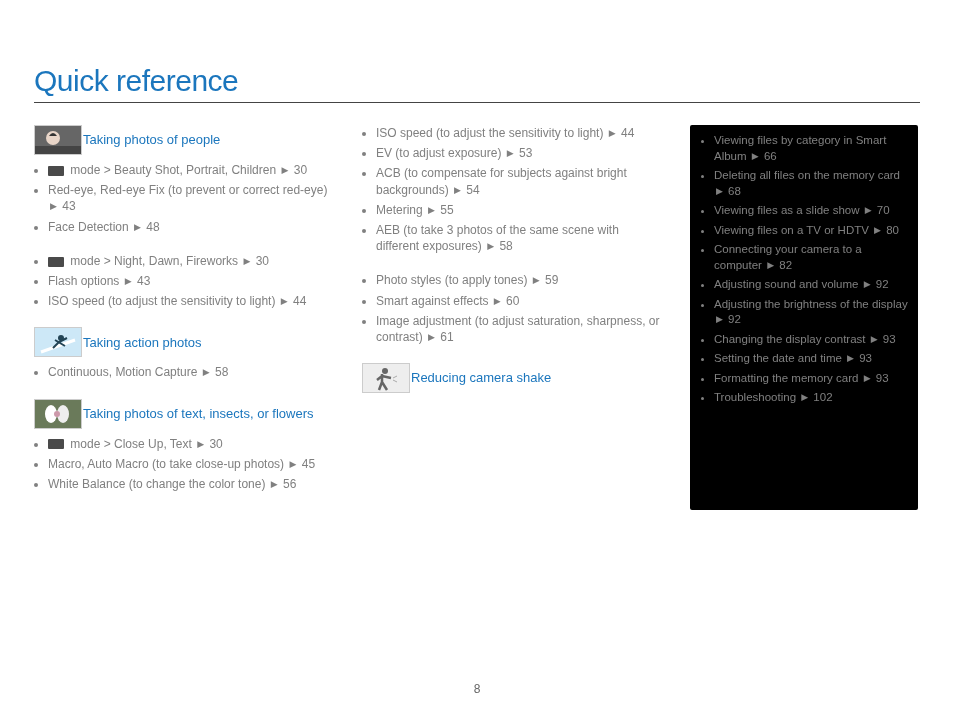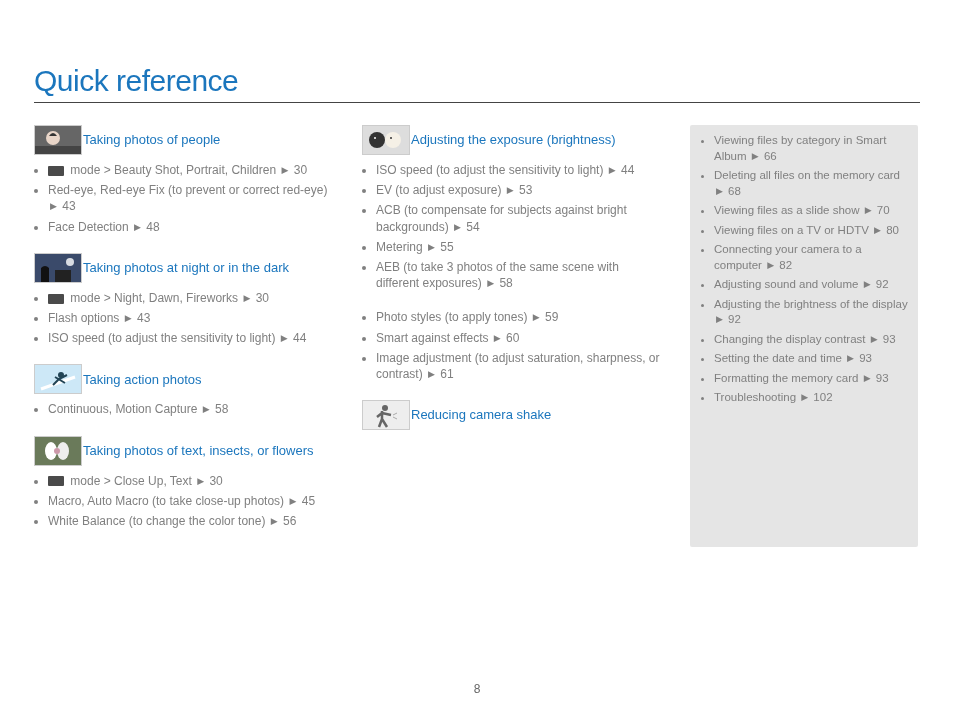--- a/index.html
+++ b/index.html
@@ -19,21 +19,21 @@
     font-weight:300;
     letter-spacing:-0.5px;
     border-bottom:1px solid #444;
     padding-bottom:4px;
     margin:0 0 22px 0;
   }
   .cols{display:flex;gap:28px;}
   .col{flex:0 0 300px;}
   .side{
     flex:0 0 208px;
-    background:#e5e5e5;
+    background:#000000;
     border-radius:2px;
     padding:8px 10px 10px 10px;
     font-size:11.5px;
     line-height:1.35;
   }
   .sec{margin-bottom:18px;}
   .sec-head{display:flex;align-items:center;gap:1px;margin-bottom:7px;}
   .ico{width:46px;height:28px;border:1px solid #ccc;display:inline-flex;align-items:center;justify-content:center;background:#eee;overflow:hidden;}
   .sec-title{color:#1b76bd;font-size:13px;line-height:1.2;}
   ul{margin:0;padding:0 0 0 14px;}
@@ -69,31 +69,20 @@
             </span>
             <span class="sec-title">Taking photos of people</span>
           </div>
           <ul>
             <li><span class="mode-ico"></span><span> mode &gt; Beauty Shot, Portrait, Children </span><span class="tri">▶</span><span> 30</span></li>
             <li><span>Red-eye, Red-eye Fix (to prevent or correct red-eye) </span><span class="tri">▶</span><span> 43</span></li>
             <li><span>Face Detection </span><span class="tri">▶</span><span> 48</span></li>
           </ul>
         </div>
         <div class="sec">
-          <div class="sec-head">
-            <span class="ico">
-              <svg width="46" height="28">
-                <rect width="46" height="28" fill="#3a4a6a"></rect>
-                <circle cx="35" cy="8" r="4" fill="#fff" opacity="0.8"></circle>
-                <path d="M6 28 L6 14 Q10 10 14 14 L14 28 Z" fill="#111"></path>
-                <rect x="20" y="16" width="16" height="12" fill="#222"></rect>
-              </svg>
-            </span>
-            <span class="sec-title">Taking photos at night or in the dark</span>
-          </div>
           <ul>
             <li><span class="mode-ico"></span><span> mode &gt; Night, Dawn, Fireworks </span><span class="tri">▶</span><span> 30</span></li>
             <li><span>Flash options </span><span class="tri">▶</span><span> 43</span></li>
             <li><span>ISO speed (to adjust the sensitivity to light) </span><span class="tri">▶</span><span> 44</span></li>
           </ul>
         </div>
         <div class="sec">
           <div class="sec-head">
             <span class="ico">
               <svg width="46" height="28">
@@ -123,32 +112,20 @@
           </div>
           <ul>
             <li><span class="mode-ico"></span><span> mode &gt; Close Up, Text </span><span class="tri">▶</span><span> 30</span></li>
             <li><span>Macro, Auto Macro (to take close-up photos) </span><span class="tri">▶</span><span> 45</span></li>
             <li><span>White Balance (to change the color tone) </span><span class="tri">▶</span><span> 56</span></li>
           </ul>
         </div>
       </div>
     <div class="col" id="col2">
         <div class="sec">
-          <div class="sec-head">
-            <span class="ico">
-              <svg width="46" height="28">
-                <rect width="46" height="28" fill="#ddd"></rect>
-                <circle cx="14" cy="14" r="8" fill="#333"></circle>
-                <circle cx="30" cy="14" r="8" fill="#f5f0e6"></circle>
-                <circle cx="12" cy="12" r="1" fill="#fff"></circle>
-                <circle cx="28" cy="12" r="1" fill="#333"></circle>
-              </svg>
-            </span>
-            <span class="sec-title">Adjusting the exposure (brightness)</span>
-          </div>
           <ul>
             <li><span>ISO speed (to adjust the sensitivity to light) </span><span class="tri">▶</span><span> 44</span></li>
             <li><span>EV (to adjust exposure) </span><span class="tri">▶</span><span> 53</span></li>
             <li><span>ACB (to compensate for subjects against bright backgrounds) </span><span class="tri">▶</span><span> 54</span></li>
             <li><span>Metering </span><span class="tri">▶</span><span> 55</span></li>
             <li><span>AEB (to take 3 photos of the same scene with different exposures) </span><span class="tri">▶</span><span> 58</span></li>
           </ul>
         </div>
         <div class="sec">
           <ul>

